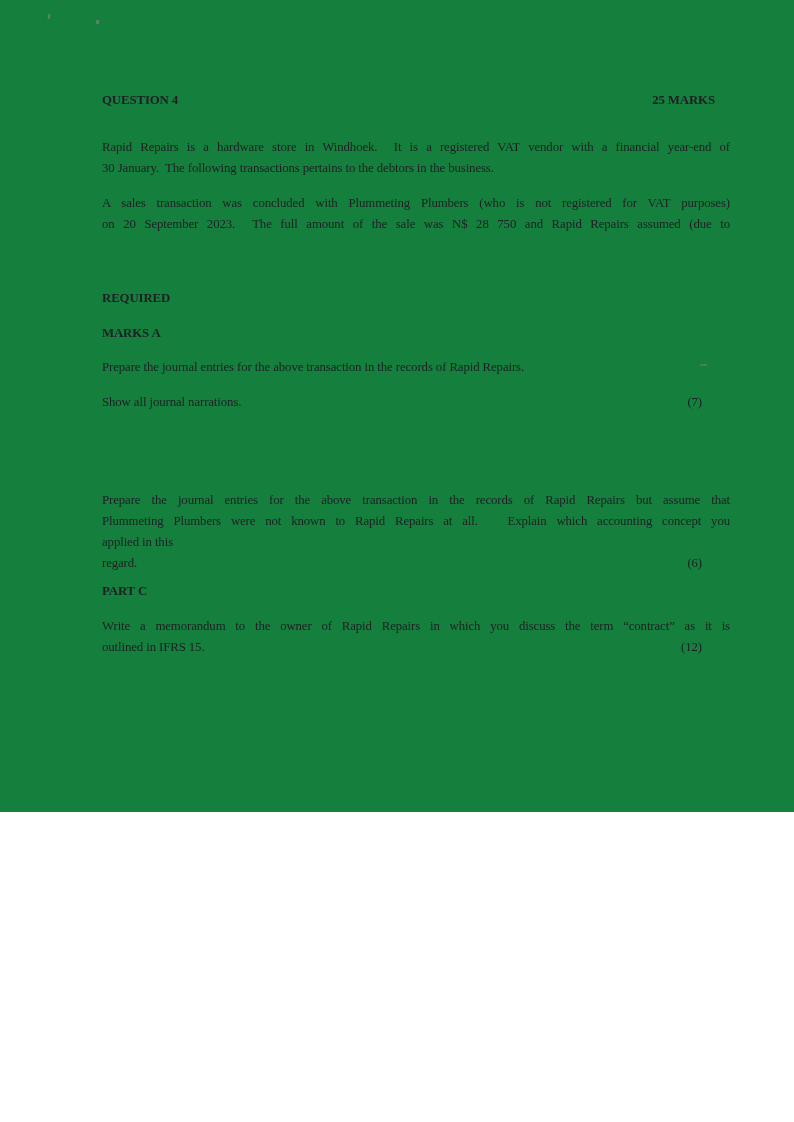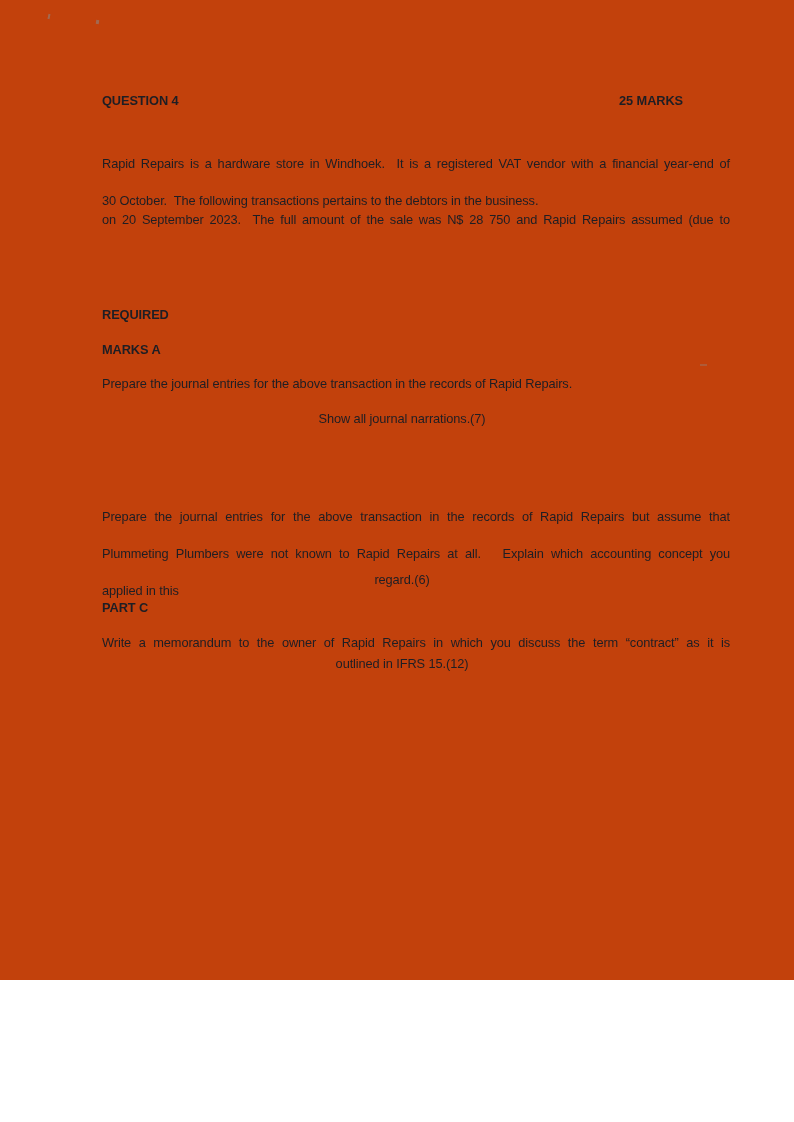--- a/index.html
+++ b/index.html
@@ -1,40 +1,40 @@
 <!DOCTYPE html>
 <html><head>
 <meta charset="utf-8">
 <style>
   html, body { margin: 0; padding: 0; background: #ffffff; }
   .page {
     position: relative;
     width: 794px;
-    height: 980px;
-    background: #c2410c;
-    font-family: Liberation Sans, sans-serif;
+    height: 812px;
+    background: #15803d;
+    font-family: Liberation Serif, serif;
     color: #1e1e24;
     font-size: 12.8px;
     letter-spacing: -0.1px;
     overflow: hidden;
   }
   .content {
     position: absolute;
     left: 102px;
     top: 0;
     width: 628px;
     height: 100%;
   }
   .block { position: absolute; left: 0; width: 100%; }
-  .line { line-height: 21px; min-height: 21px; white-space: pre-wrap; margin-top: 16px; }
+  .line { line-height: 21px; min-height: 21px; white-space: pre-wrap; }
   .j { text-align: justify; text-align-last: justify; }
   .b { font-weight: 700; }
   .hdr { display: flex; justify-content: space-between; line-height: 21px; }
-  .hdr .marks-total { margin-right: 47px; }
-  .row { display: flex; justify-content: center; line-height: 21px; }
+  .hdr .marks-total { margin-right: 15px; }
+  .row { display: flex; justify-content: space-between; line-height: 21px; }
   .row .mark { margin-right: 28px; white-space: nowrap; }
   .footer { text-align: center; line-height: 21px; }
   
   .artifact { position: absolute; background: #8b8b8b; opacity: 0.55; }
   .a1 { left: 48px; top: 14px; width: 2px; height: 5px; transform: rotate(12deg); }
   .a2 { left: 96px; top: 20px; width: 3px; height: 4px; transform: rotate(8deg); }
   .a3 { left: 700px; top: 364px; width: 7px; height: 2px; opacity: 0.35; }
 </style>
 </head>
 <body>
@@ -47,24 +47,25 @@
 
   <div class="content">
 
     <div class="block hdr" style="top:90px">
       <span class="b">QUESTION 4</span>
       <span class="b marks-total">25 MARKS</span>
     </div>
 
     <div class="block" style="top:137px">
       <div class="line j">Rapid Repairs is a hardware store in Windhoek.  It is a registered VAT vendor with a financial year-end of</div>
-      <div class="line">30 October.  The following transactions pertains to the debtors in the business.</div>
+      <div class="line">30 January.  The following transactions pertains to the debtors in the business.</div>
     </div>
 
     <div class="block" style="top:193px">
+      <div class="line j">A sales transaction was concluded with Plummeting Plumbers (who is not registered for VAT purposes)</div>
       <div class="line j">on 20 September 2023.  The full amount of the sale was N$ 28 750 and Rapid Repairs assumed (due to</div>
     </div>
 
     <div class="block" style="top:288px">
       <div class="line b">REQUIRED</div>
     </div>
 
     <div class="block" style="top:323px">
       <div class="line b">MARKS A</div>
     </div>

